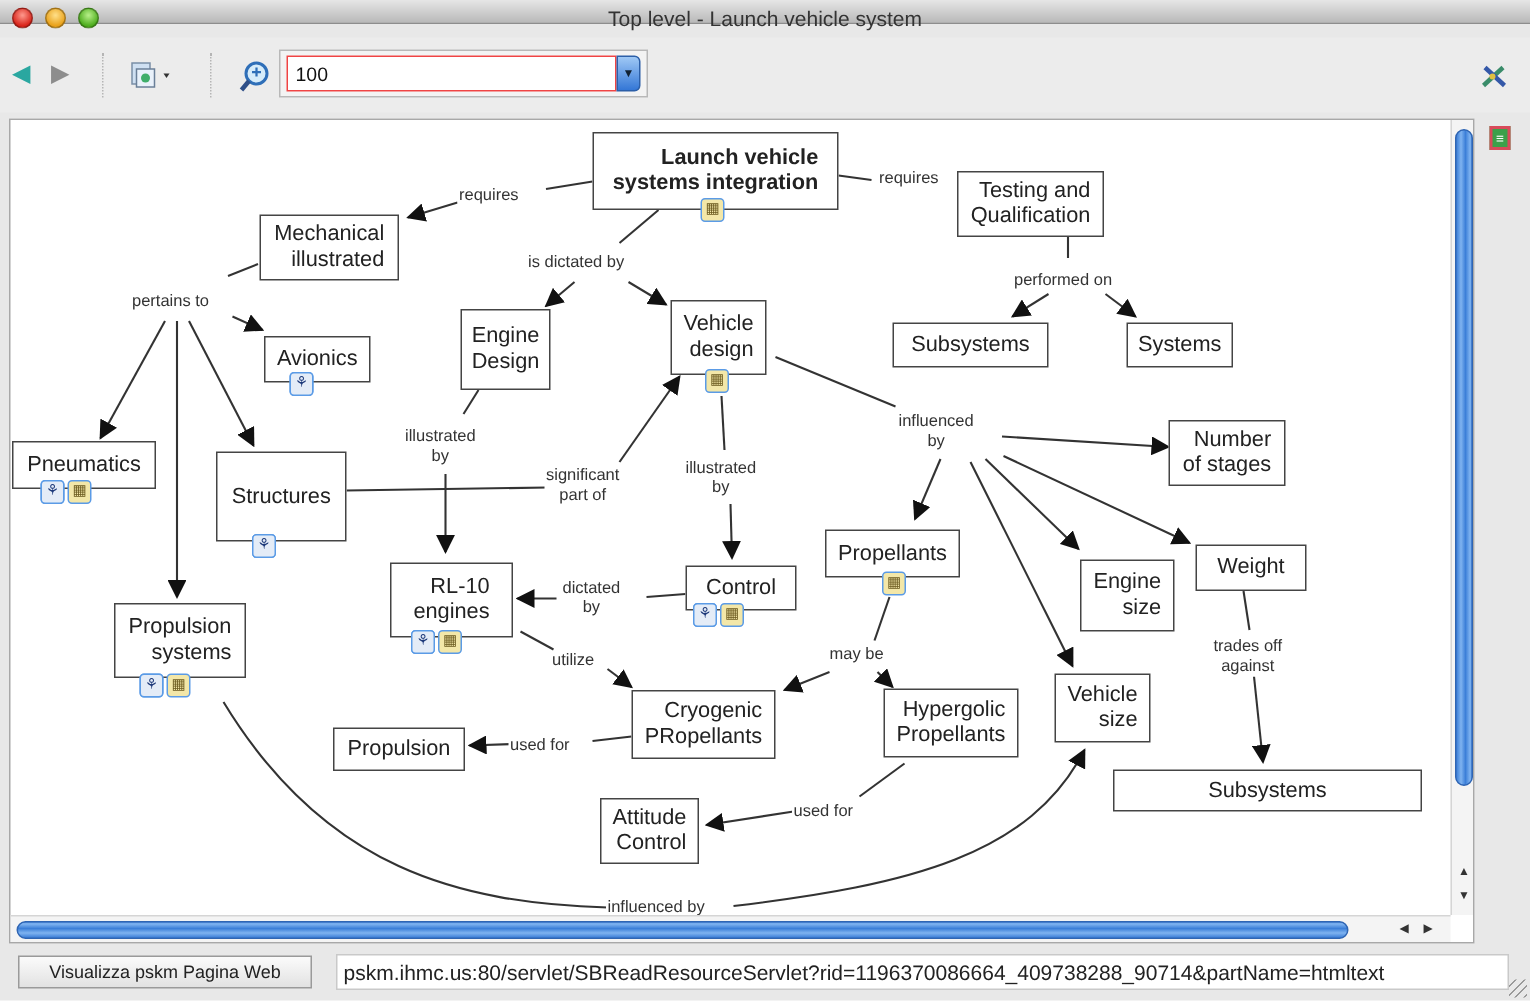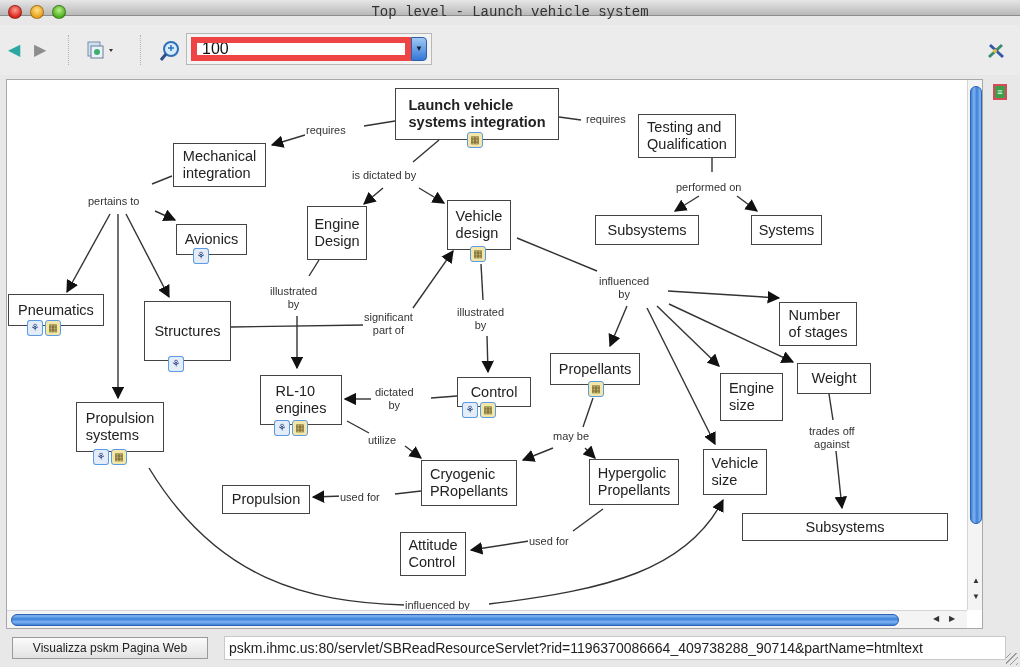--- a/index.html
+++ b/index.html
@@ -1,37 +1,37 @@
 <!DOCTYPE html>
 <html><head>
 <meta charset="utf-8">
 <style>
   * { box-sizing: border-box; margin: 0; padding: 0; }
   body { width: 1020px; height: 667px; background: #e8e8e8; font-family: "Liberation Sans", sans-serif; overflow: hidden; position: relative; }
-  .titlebar { position: absolute; left: 0; top: 0; width: 1020px; height: 16px; background: linear-gradient(#e6e6e6, #b9b9b9); border-bottom: 1px solid #8d8d8d; font-family: Liberation Mono, monospace; }
+  .titlebar { position: absolute; left: 0; top: 0; width: 1020px; height: 16px; background: linear-gradient(#e6e6e6, #b9b9b9); border-bottom: 1px solid #8d8d8d; }
   .traffic { position: absolute; top: 5px; width: 14px; height: 14px; border-radius: 50%; border: 1px solid rgba(0,0,0,0.3); }
   .t-close { left: 8px; background: radial-gradient(circle at 50% 35%, #ff9a8e, #d9261c 70%); }
   .t-min { left: 30px; background: radial-gradient(circle at 50% 35%, #ffe08a, #e9a21c 70%); }
   .t-max { left: 52px; background: radial-gradient(circle at 50% 35%, #b8f08a, #4fae1f 70%); }
   .title { position: absolute; left: 0; right: 0; top: 4px; text-align: center; font-size: 14px; color: #333; }
   .toolbar { position: absolute; left: 0; top: 25px; width: 1020px; height: 50px; background: #ececec; }
   .tb-icon { position: absolute; font-size: 16px; line-height: 16px; }
   .sep { position: absolute; top: 10px; width: 1px; height: 30px; border-left: 1px dotted #b5b5b5; }
   .zoom-box { position: absolute; left: 186px; top: 8px; width: 246px; height: 32px; border: 1px solid #b8b8b8; background: #f3f3f3; }
-  .zoom-input { position: absolute; left: 4px; top: 3px; width: 220px; height: 24px; border: 6px solid #ef4444; background: #fff; font-size: 16px; padding: 3px 5px; font-family: "Liberation Sans", sans-serif; color: #111; }
+  .zoom-input { position: absolute; left: 4px; top: 3px; width: 220px; height: 24px; border: 1px solid #ef4444; background: #fff; font-size: 13px; padding: 3px 5px; font-family: "Liberation Sans", sans-serif; color: #111; }
   .zoom-drop { position: absolute; left: 224px; top: 3px; width: 16px; height: 24px; background: linear-gradient(#9fc8f5, #3477d6); border-radius: 0 4px 4px 0; border: 1px solid #2c5fa8; color: #123; font-size: 8px; text-align: center; line-height: 22px; }
   .canvas-frame { position: absolute; left: 6px; top: 79px; width: 977px; height: 550px; background: #fff; border: 1px solid #a8a8a8; overflow: hidden; }
   .vscroll { position: absolute; left: 960px; top: 0; width: 16px; height: 530px; background: #f4f4f4; border-left: 1px solid #d5d5d5; }
   .vthumb { position: absolute; left: 2px; top: 6px; width: 12px; height: 438px; border-radius: 6px; background: repeating-linear-gradient(90deg, #3c7fd8 0, #7fb3f0 3px, #3c7fd8 6px), #4a8ae0; border: 1px solid #2f65b3; }
   .vbtn { position: absolute; left: 0; width: 16px; height: 14px; font-size: 8px; text-align: center; color: #333; }
   .hscroll { position: absolute; left: 0; top: 530px; width: 960px; height: 18px; background: #f4f4f4; border-top: 1px solid #d5d5d5; }
   .hthumb { position: absolute; left: 4px; top: 3px; width: 888px; height: 12px; border-radius: 6px; background: repeating-linear-gradient(0deg, #3c7fd8 0, #7fb3f0 3px, #3c7fd8 6px), #4a8ae0; border: 1px solid #2f65b3; }
   .hbtn { position: absolute; top: 3px; width: 14px; height: 12px; font-size: 8px; text-align: center; color: #333; }
   .map { position: absolute; left: 0; top: 0; width: 960px; height: 530px; }
-  .node { position: absolute; border: 1.5px solid #444; background: #fff; font-size: 14.5px; color: #222; text-align: left; line-height: 17px; display: flex; align-items: center; justify-content: center; white-space: pre-line; padding: 2px 4px; }
+  .node { position: absolute; border: 1.5px solid #444; background: #fff; font-size: 14.5px; color: #222; text-align: right; line-height: 17px; display: flex; align-items: center; justify-content: center; white-space: pre-line; padding: 2px 4px; }
   .node.bold { font-weight: bold; }
   .lbl { position: absolute; font-size: 11px; color: #333; text-align: center; white-space: pre-line; line-height: 13px; background: #fff; padding: 0 1px; }
   .res { position: absolute; display: flex; gap: 2px; }
   .ri { width: 16px; height: 16px; border: 1.5px solid #5b9be6; border-radius: 3px; background: #dce9fb; font-size: 10px; line-height: 13px; text-align: center; }
   .ri.img { background: linear-gradient(#b9dcfb 0 45%, #3f8f2f 45%); }
   .ri.doc { background: #f3e7a8; color: #6b5a1f; }
   .ri.map { background: #e4ecf7; color: #1e3a7a; }
   .bottom-btn { position: absolute; left: 12px; top: 637px; width: 196px; height: 22px; border: 1px solid #9a9a9a; background: linear-gradient(#fbfbfb, #e2e2e2); font-size: 12px; color: #222; text-align: center; line-height: 20px; font-family: "Liberation Sans", sans-serif; }
   .url-field { position: absolute; left: 224px; top: 636px; width: 782px; height: 24px; background: #fff; border: 1px solid #c9c9c9; font-size: 14px; padding: 3px 4px; color: #222; white-space: nowrap; overflow: hidden; }
   .grip { position: absolute; right: 2px; bottom: 2px; width: 12px; height: 12px; background: repeating-linear-gradient(135deg, transparent 0 3px, #999 3px 4px); }
@@ -152,21 +152,21 @@
       </g>
     </svg>
 
     <div class="node bold" style="left:388px;top:8px;width:164px;height:52px;">Launch vehicle
 systems integration</div>
     <div class="res" style="left:460px;top:52px;">
         <div class="ri doc">▦</div>
       </div>
 
     <div class="node" style="left:166px;top:63px;width:93px;height:44px;">Mechanical
-integration</div>
+illustrated</div>
 
     <div class="node" style="left:631px;top:34px;width:98px;height:44px;">Testing and
 Qualification</div>
 
     <div class="node" style="left:169px;top:144px;width:71px;height:31px;">Avionics</div>
     <div class="res" style="left:186px;top:168px;">
         <div class="ri doc">▦</div>
         <div class="ri map">⚘</div>
       </div>
 
@@ -188,21 +188,21 @@
         <div class="ri doc">▦</div>
         <div class="ri map">⚘</div>
       </div>
 
     <div class="node" style="left:137px;top:221px;width:87px;height:60px;">Structures</div>
     <div class="res" style="left:161px;top:276px;">
         <div class="ri doc">▦</div>
         <div class="ri map">⚘</div>
       </div>
 
-    <div class="node" style="left:772px;top:200px;width:78px;height:44px;margin-top:22px;">Number
+    <div class="node" style="left:772px;top:200px;width:78px;height:44px;">Number
 of stages</div>
 
     <div class="node" style="left:543px;top:273px;width:90px;height:32px;">Propellants</div>
     <div class="res" style="left:581px;top:301px;">
         <div class="ri doc">▦</div>
       </div>
 
     <div class="node" style="left:253px;top:295px;width:82px;height:50px;">RL-10
 engines</div>
     <div class="res" style="left:267px;top:340px;">

